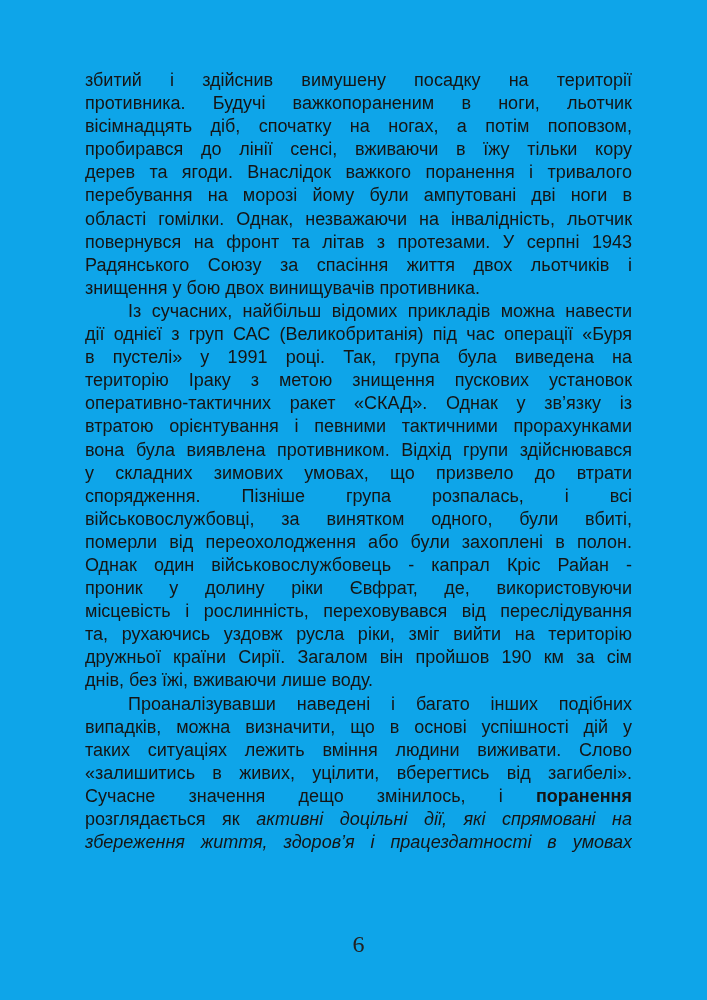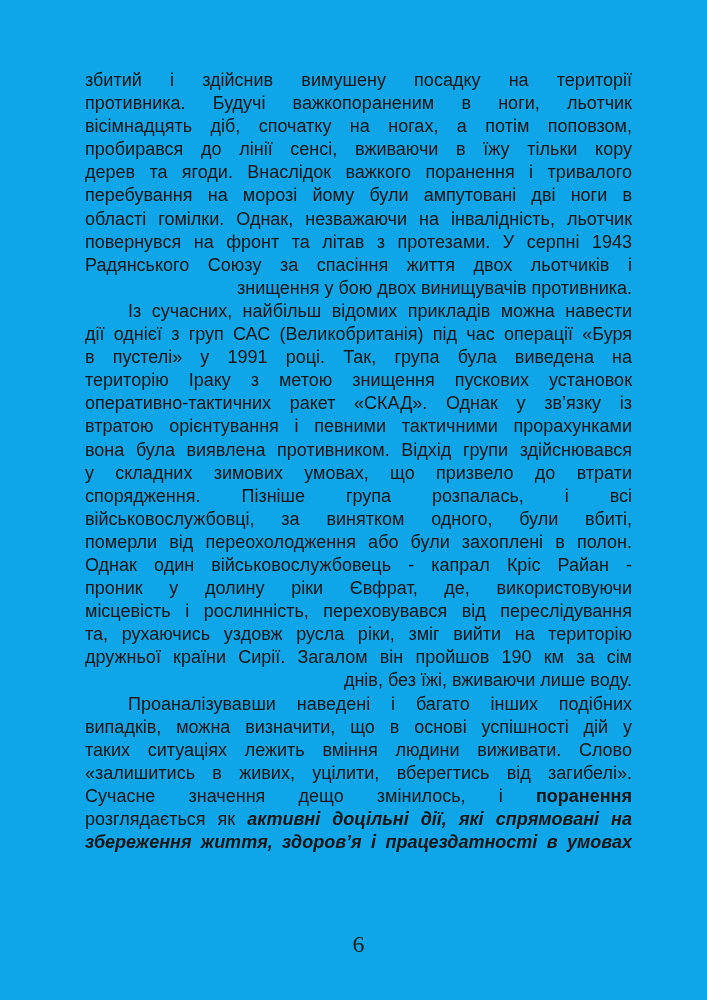--- a/index.html
+++ b/index.html
@@ -28,26 +28,26 @@
     overflow: hidden;
     white-space: normal;
   }
   .line::after {
     content: "";
     display: inline-block;
     width: 100%;
     height: 0;
   }
   .line.last {
-    text-align: right;
+    text-align: left;
   }
   .line.last::after { content: none; }
   .line.indent { text-indent: 43px; }
   .bold { font-weight: bold; }
-  .italic { font-style: italic; font-weight: bold; }
+  .italic { font-style: italic; }
   .page-number {
     position: absolute;
     left: 85px; top: 931px;
     width: 547px;
     text-align: center;
     font-family: "Liberation Serif", serif;
     font-size: 24px;
     color: #222222;
   }
 </style>

